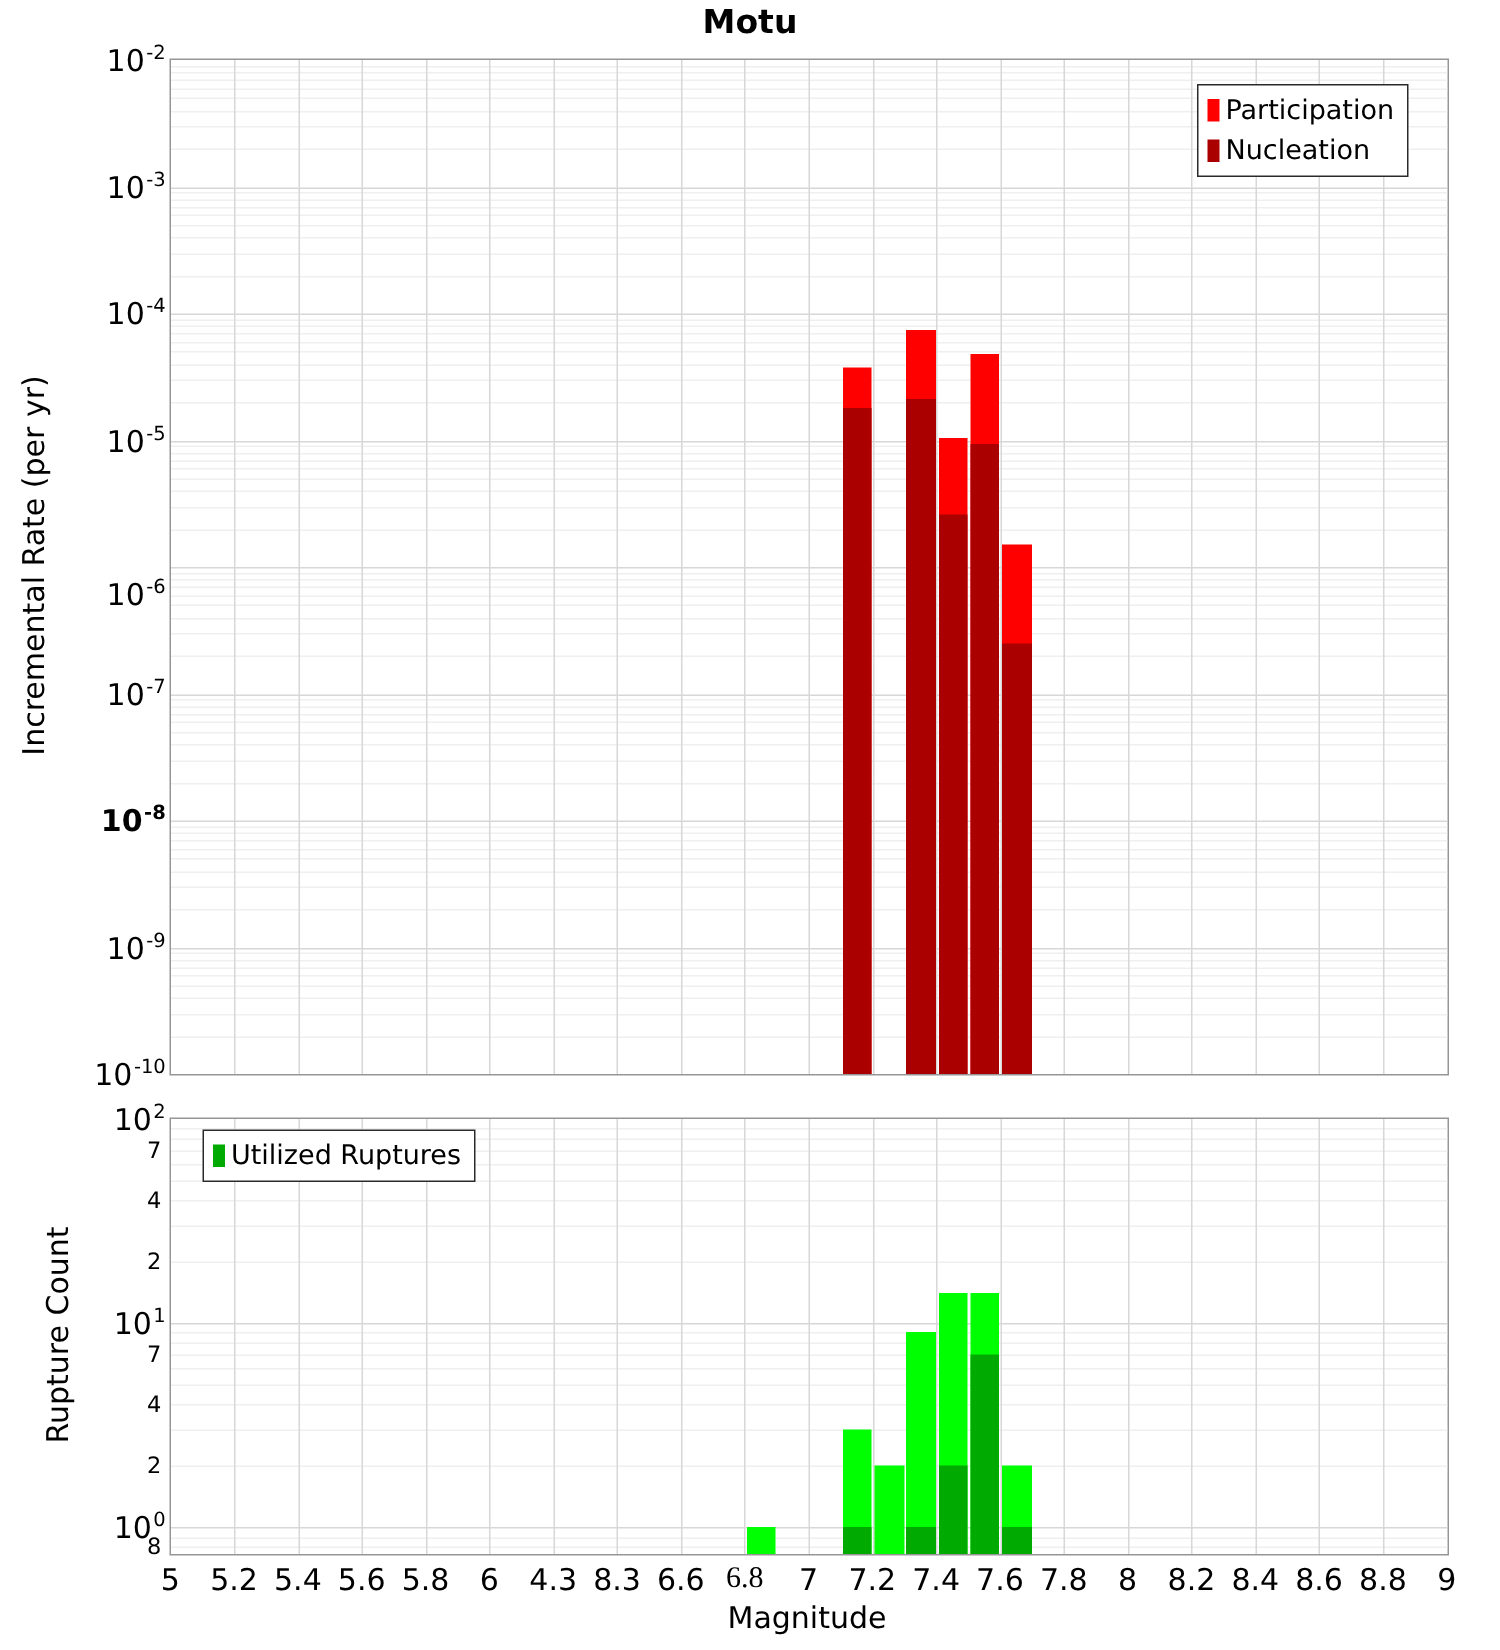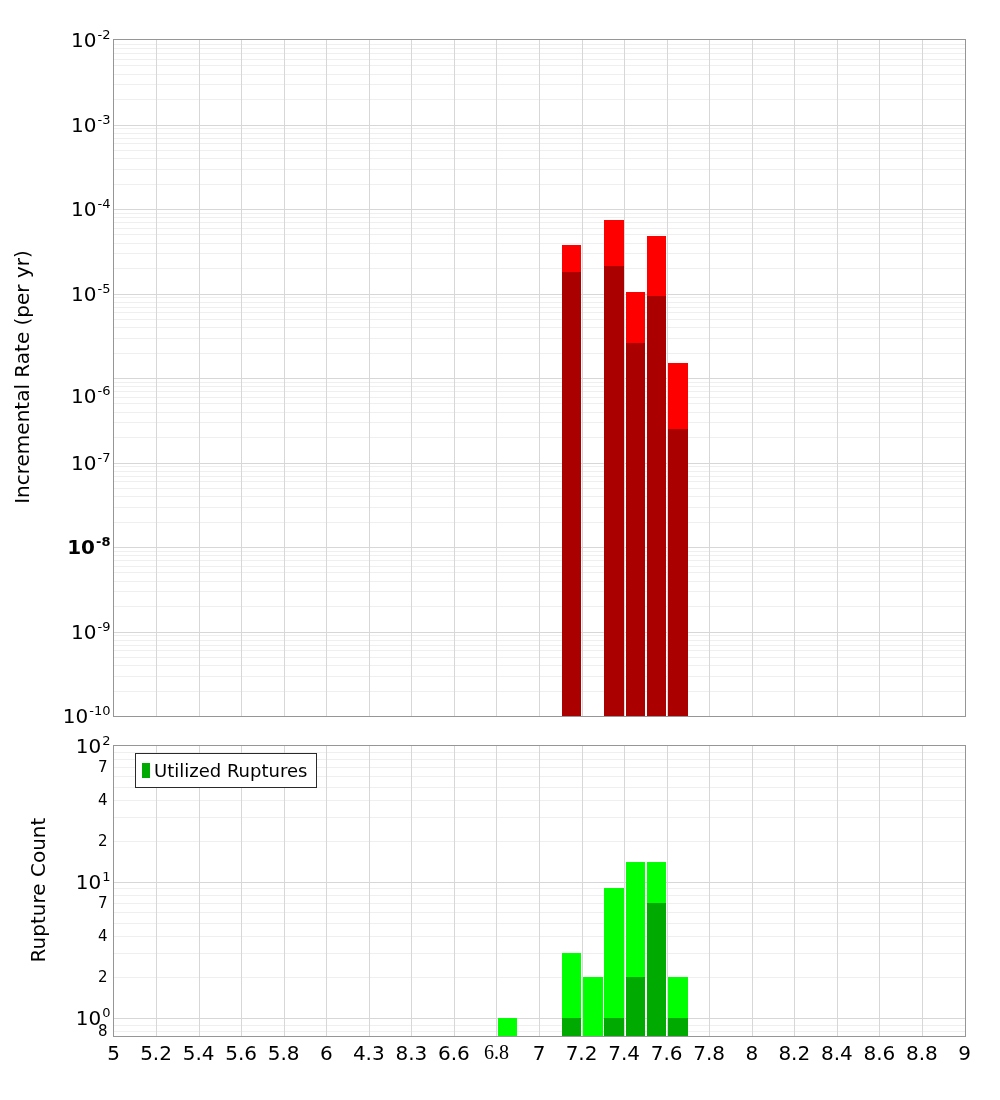--- a/index.html
+++ b/index.html
@@ -23,23 +23,25 @@
   .xtitle{position:absolute;left:438px;top:1066px;width:200px;text-align:center;font-size:20px;}
   .legend{position:absolute;background:#ffffff;border:1px solid #2a2a2a;
           padding:3px 9px 3px 6px;width:max-content;}
   .legend-row{display:flex;align-items:center;height:27px;font-size:18px;white-space:nowrap;}
   .swatch{display:inline-block;width:8px;height:15px;margin-right:4px;flex:0 0 auto;}
 </style>
 </head>
 <body>
 
 <div class="canvas" id="canvas">
+  <div class="chart-title">Motu</div>
 
   <div class="vtitle" style="left:-138px;top:365px;">Incremental Rate (per yr)</div>
   <div class="vtitle" style="left:-122px;top:878px;">Rupture Count</div>
+  <div class="xtitle">Magnitude</div>
 
   <div class="panel" id="panel-top" style="left: 112.5px; top: 39px; width: 853px; height: 678px;">
       <div class="gridline-h minor" style="top: 650.563px;"></div>
       <div class="gridline-h minor" style="top: 635.683px;"></div>
       <div class="gridline-h minor" style="top: 625.126px;"></div>
       <div class="gridline-h minor" style="top: 616.937px;"></div>
       <div class="gridline-h minor" style="top: 610.246px;"></div>
       <div class="gridline-h minor" style="top: 604.589px;"></div>
       <div class="gridline-h minor" style="top: 599.689px;"></div>
       <div class="gridline-h minor" style="top: 595.367px;"></div>
@@ -230,19 +232,29 @@
       <div class="xtick" style="left: 636.65px;">7.6</div>
       <div class="xtick" style="left: 679.2px;">7.8</div>
       <div class="xtick" style="left: 721.75px;">8</div>
       <div class="xtick" style="left: 764.3px;">8.2</div>
       <div class="xtick" style="left: 806.85px;">8.4</div>
       <div class="xtick" style="left: 849.4px;">8.6</div>
       <div class="xtick" style="left: 891.95px;">8.8</div>
       <div class="xtick" style="left: 934.5px;">9</div>
     </div>
 
+  <div class="legend" id="legend-top" style="left:798px;top:56px;">
+      <div class="legend-row">
+        <span class="swatch" style="background: rgb(255, 0, 0);"></span>
+        <span>Participation</span>
+      </div>
+      <div class="legend-row">
+        <span class="swatch" style="background: rgb(170, 0, 0);"></span>
+        <span>Nucleation</span>
+      </div>
+    </div>
   <div class="legend" id="legend-bottom" style="left:135px;top:753px;">
       <div class="legend-row">
         <span class="swatch" style="background: rgb(0, 170, 0);"></span>
         <span>Utilized Ruptures</span>
       </div>
     </div>
 </div>
 
 </body></html>

